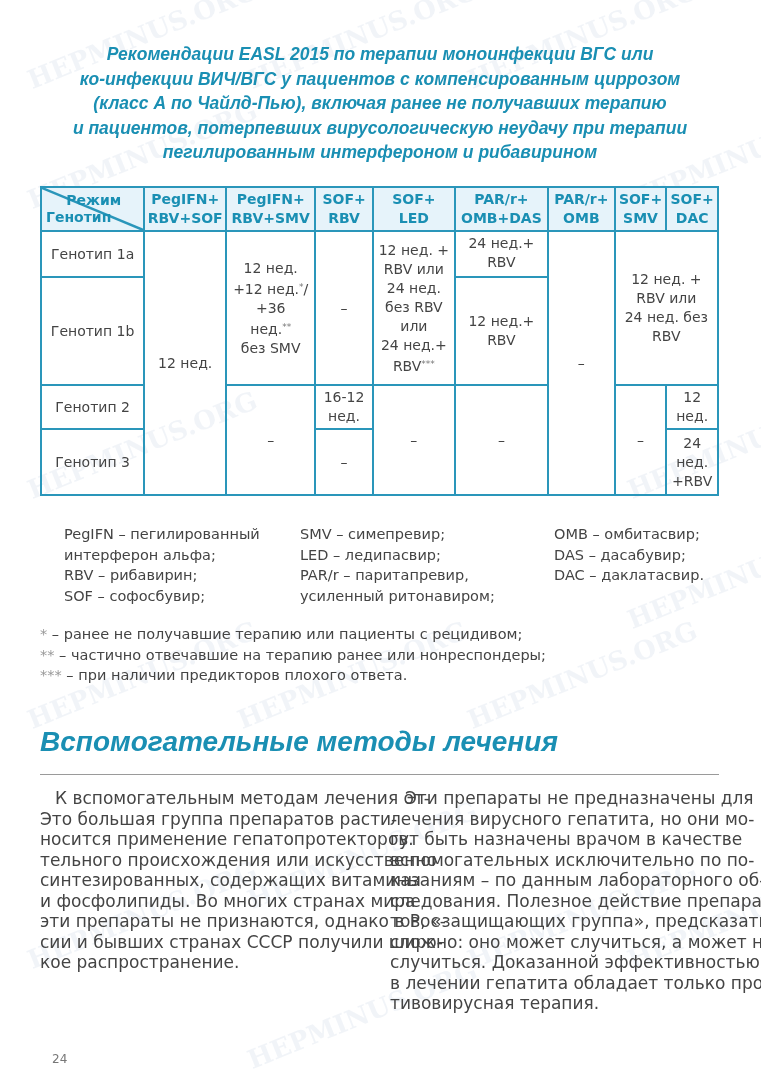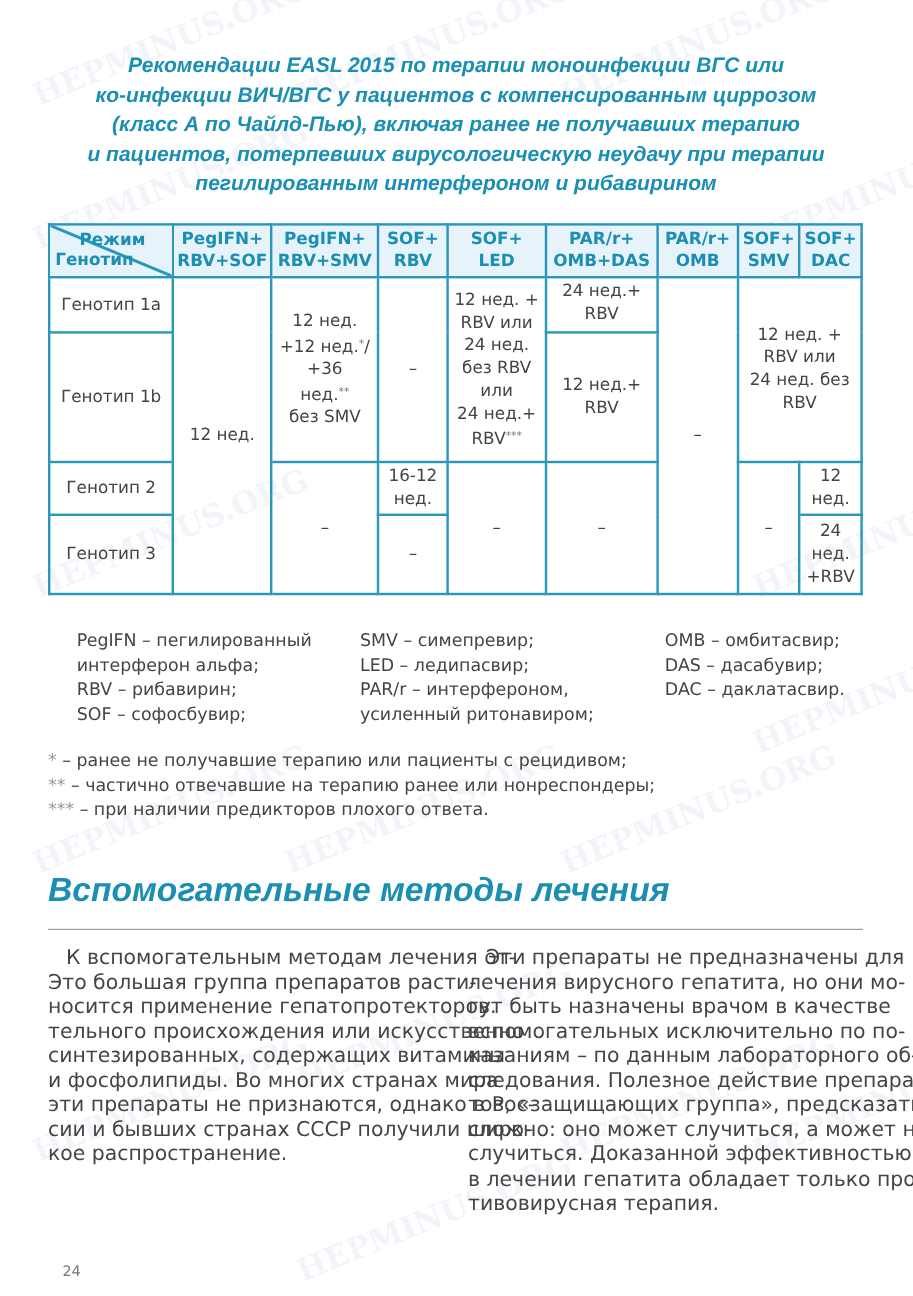--- a/index.html
+++ b/index.html
@@ -191,21 +191,21 @@
 
 <div class="legend" style="left:40px">
   <div>PegIFN  –  пегилированный</div>
   <div>интерферон альфа;</div>
   <div>RBV – рибавирин;</div>
   <div>SOF – софосбувир;</div>
 </div>
 <div class="legend" style="left:276px">
   <div>SMV – симепревир;</div>
   <div>LED – ледипасвир;</div>
-  <div>PAR/r – интерфероном,</div>
+  <div>PAR/r – паритапревир,</div>
   <div>усиленный ритонавиром;</div>
 </div>
 <div class="legend" style="left:530px">
   <div>OMB – омбитасвир;</div>
   <div>DAS – дасабувир;</div>
   <div>DAC – даклатасвир.</div>
 </div>
 
 <div class="notes">
   <div><span style="color:#999">*</span><span> – ранее не получавшие терапию или пациенты с рецидивом;</span></div>

